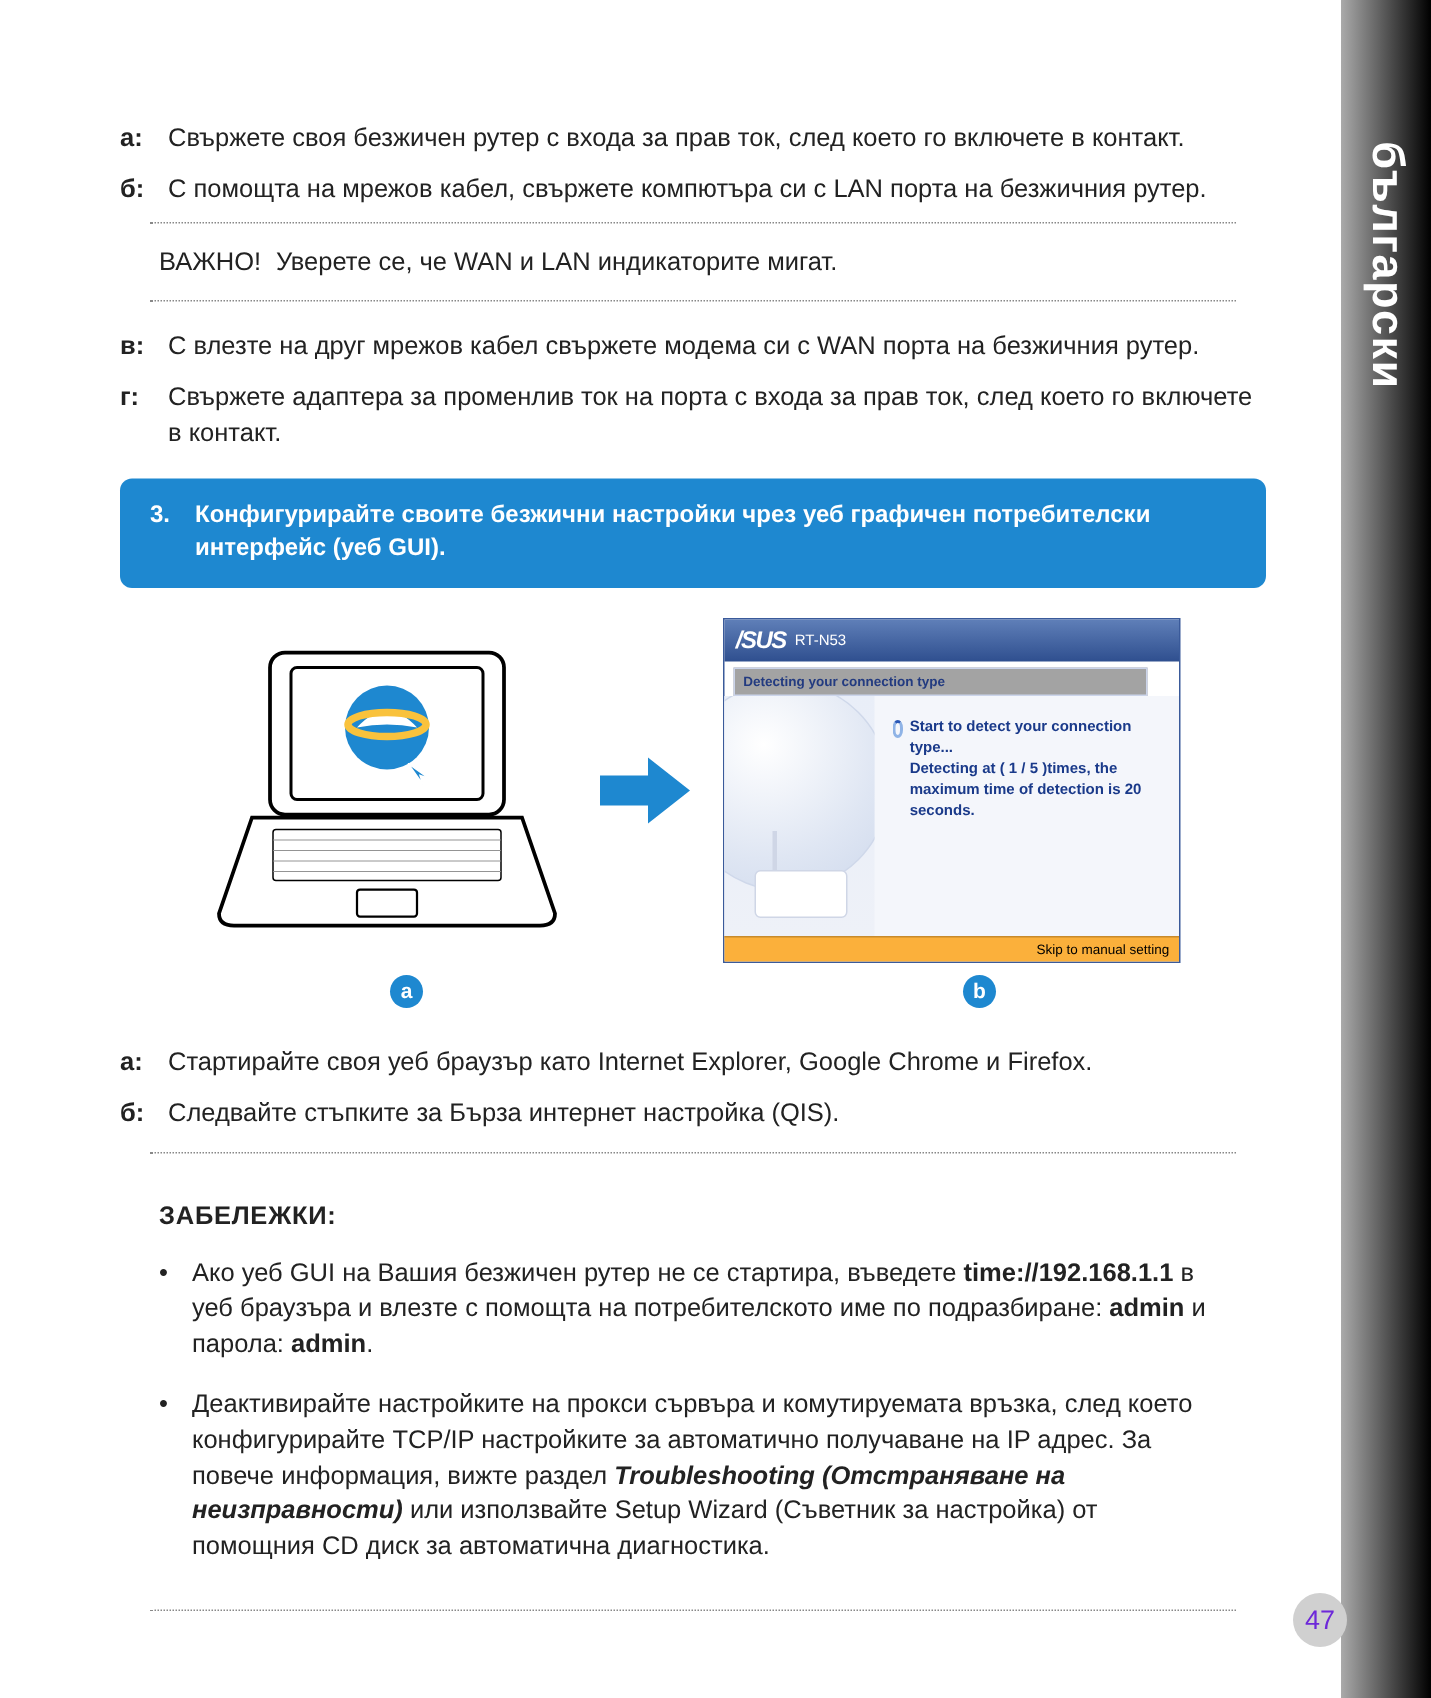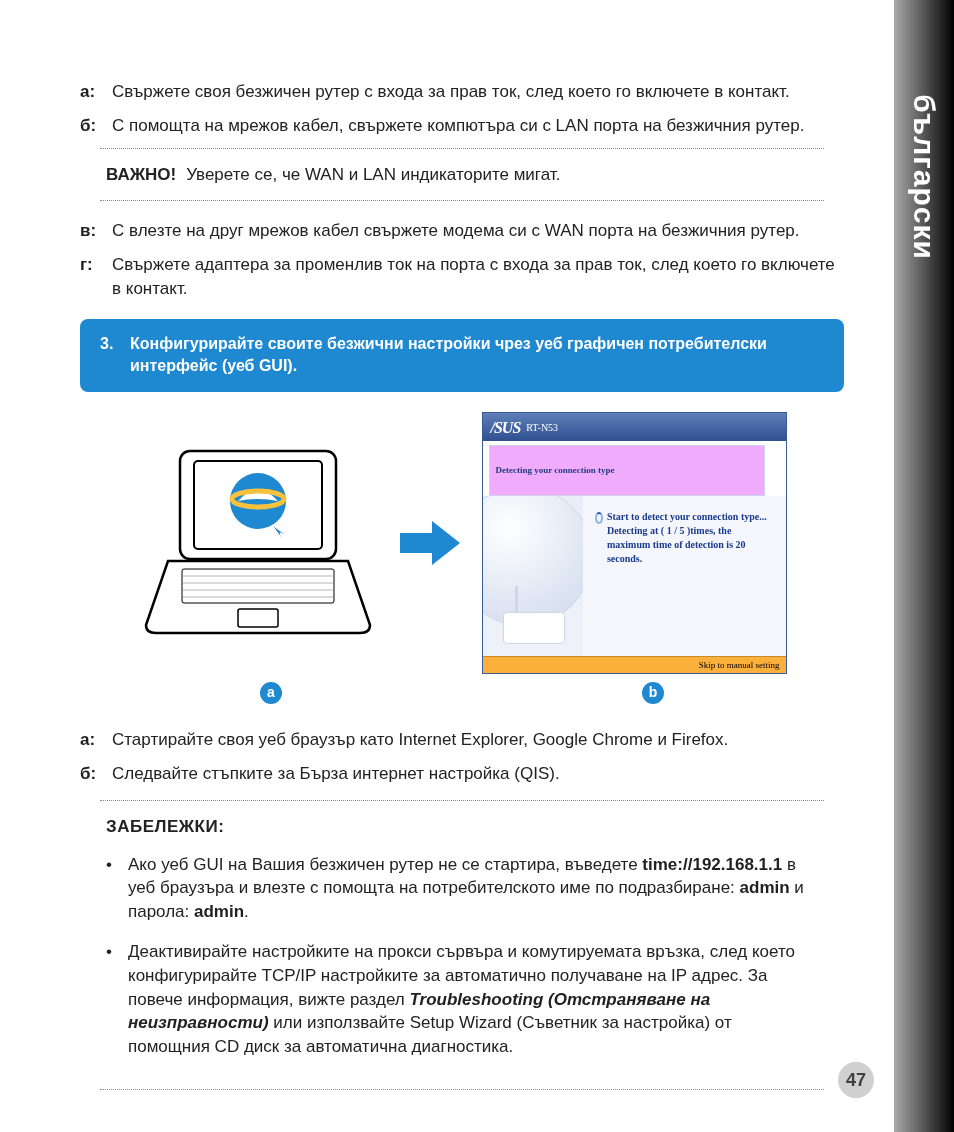--- a/index.html
+++ b/index.html
@@ -45,21 +45,21 @@
   }
   .step-label { font-weight: bold; min-width: 20px; }
   .step-text { flex: 1; }
   .dotted-box {
     border-top: 1px dotted #888;
     border-bottom: 1px dotted #888;
     margin: 10px 20px 18px 20px;
     padding: 14px 6px;
   }
   .important-row { display: flex; gap: 10px; }
-  .important-label { font-weight: bold; }
+  .important-label { font-weight: normal; }
   .blue-banner {
     background: #1e88d0;
     color: #fff;
     border-radius: 8px;
     padding: 14px 20px 14px 20px;
     margin: 18px 0 20px 0;
     display: flex;
     gap: 12px;
     font-weight: bold;
     font-size: 16px;
@@ -74,37 +74,36 @@
   }
   .laptop-box { flex: 0 0 auto; }
   .arrow {
     width: 64px; height: 48px;
     flex: 0 0 auto;
   }
   .router-ui {
     flex: 0 0 auto;
     width: 305px;
     border: 1px solid #3a5a9a;
-    font-family: Liberation Serif, serif;
   }
   .router-header {
     background: linear-gradient(to bottom, #5f7fb8, #2f4f8f);
     color: #fff;
     padding: 4px 8px 2px 8px;
     font-size: 10px;
     display: flex;
     align-items: center;
     gap: 6px;
   }
   .router-logo { font-weight: bold; font-style: italic; font-size: 16px; letter-spacing: -1px; }
   .router-subheader {
-    background: #f0abfc;
+    background: #a3a3a3;
     border: 1px solid #cbd4ea;
     margin: 4px 21px 0 6px;
-    padding: 18px 6px;
+    padding: 2px 6px;
     font-size: 9px;
     color: #233b80;
     font-weight: bold;
   }
   .router-body {
     display: flex;
     height: 160px;
     background: #f4f6fb;
   }
   .router-left {
@@ -181,43 +180,44 @@
     border-top: 1px dotted #888;
     border-bottom: 1px dotted #888;
     margin: 14px 20px 0 20px;
     padding: 14px 6px 14px 6px;
   }
   .notes-title {
     font-weight: bold;
     font-variant: small-caps;
     letter-spacing: 0.5px;
     margin-bottom: 14px;
+    margin-top: 16px;
   }
   .notes-list { list-style: none; }
   .notes-list li {
     display: flex;
     gap: 10px;
     margin-bottom: 16px;
   }
   .bullet { min-width: 12px; }
   .bold { font-weight: bold; }
   .bolditalic { font-weight: bold; font-style: italic; }
   .page-num {
     position: absolute;
-    right: 80px;
+    right: 56px;
     bottom: 34px;
     width: 36px; height: 36px;
     border-radius: 50%;
     background: #d0d0d0;
     display: flex;
     align-items: center;
     justify-content: center;
-    font-weight: bold;
+    font-weight: normal;
     font-size: 18px;
-    color: #404040;
+    color: #6d28d9;
   }
 </style>
 </head>
 <body>
 
 <div class="side-tab">
   <div class="side-tab-text">български</div>
 </div>
 
 <div class="content">

